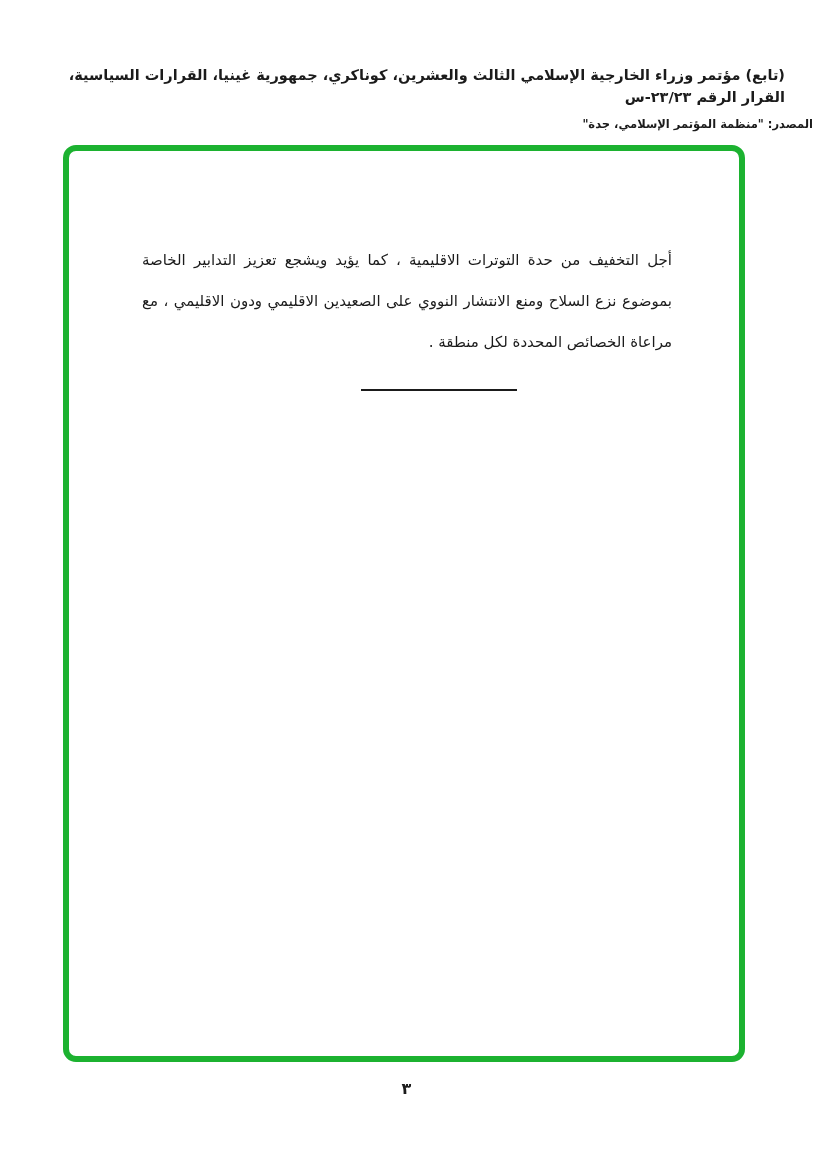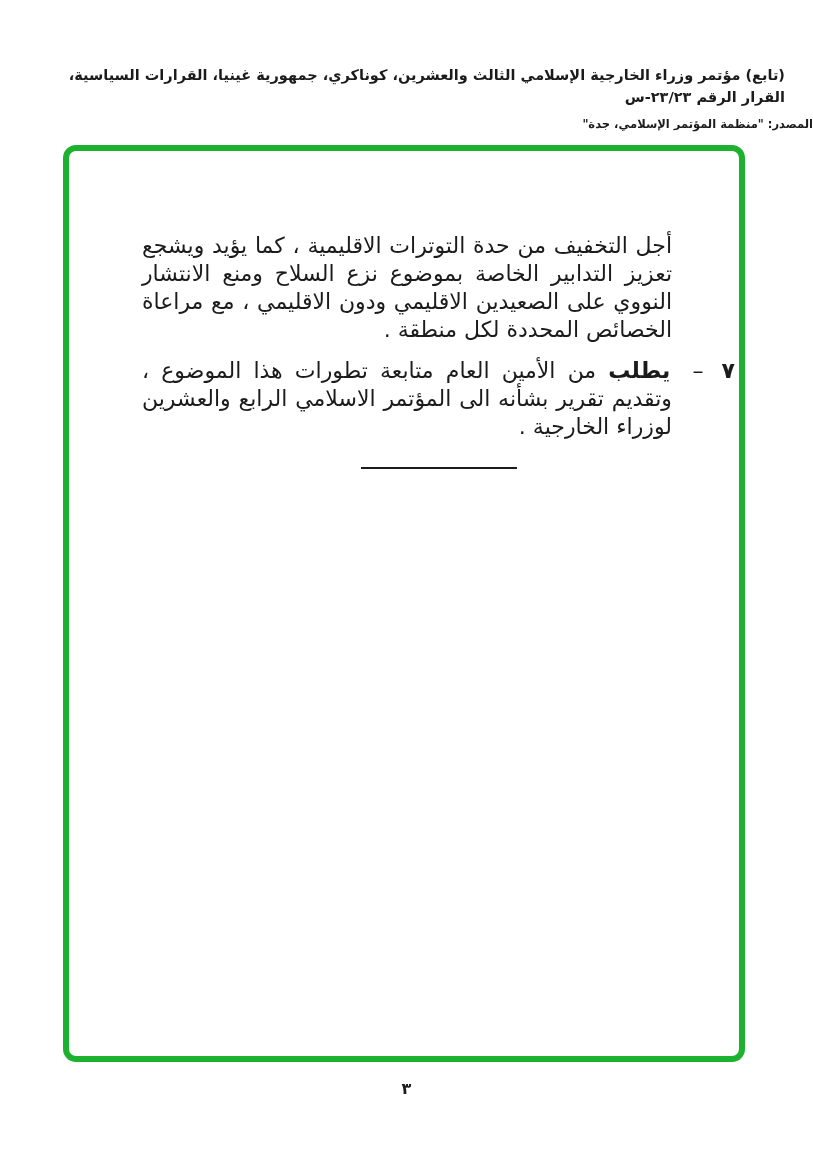--- a/index.html
+++ b/index.html
@@ -47,26 +47,26 @@
     height: 917px;
     box-sizing: border-box;
     border: 6px solid #1cb230;
     border-radius: 13px;
     background: transparent;
   }
 
   
   .doc-content {
     position: absolute;
-    top: 232px;
+    top: 240px;
     left: 142px;
     width: 593px;
     direction: rtl;
-    font-size: 22px;
-    line-height: 28px;
+    font-size: 15px;
+    line-height: 41px;
     text-align: justify;
   }
   .continuation {
     margin: 0 63px 0 0; 
     text-align: justify;
   }
   .resolution-item {
     margin-top: 13px;
     padding-right: 63px;   
     text-indent: -63px;    
@@ -108,23 +108,17 @@
   <div class="line2">المصدر:  "منظمة المؤتمر الإسلامي، جدة"</div>
 </div>
 
 <div class="green-frame"></div>
 
 <div class="doc-content">
 
   <p class="continuation">أجل التخفيف من حدة التوترات الاقليمية ، كما يؤيد ويشجع تعزيز التدابير الخاصة بموضوع نزع السلاح ومنع الانتشار النووي على الصعيدين الاقليمي ودون الاقليمي ، مع مراعاة الخصائص المحددة لكل منطقة .</p>
 
 
-  <p class="resolution-item">
-    <span class="num">٧</span>
-    <span class="dash">–</span>
-    <b class="lead">يطلب</b>
-    <span class="txt">من الأمين العام متابعة تطورات هذا الموضوع ، وتقديم تقرير بشأنه الى المؤتمر الاسلامي الرابع والعشرين لوزراء الخارجية .</span>
-  </p>
 
   <div class="section-divider"></div>
 </div>
 
 <div class="page-number">٣</div>
 
 </body></html>

